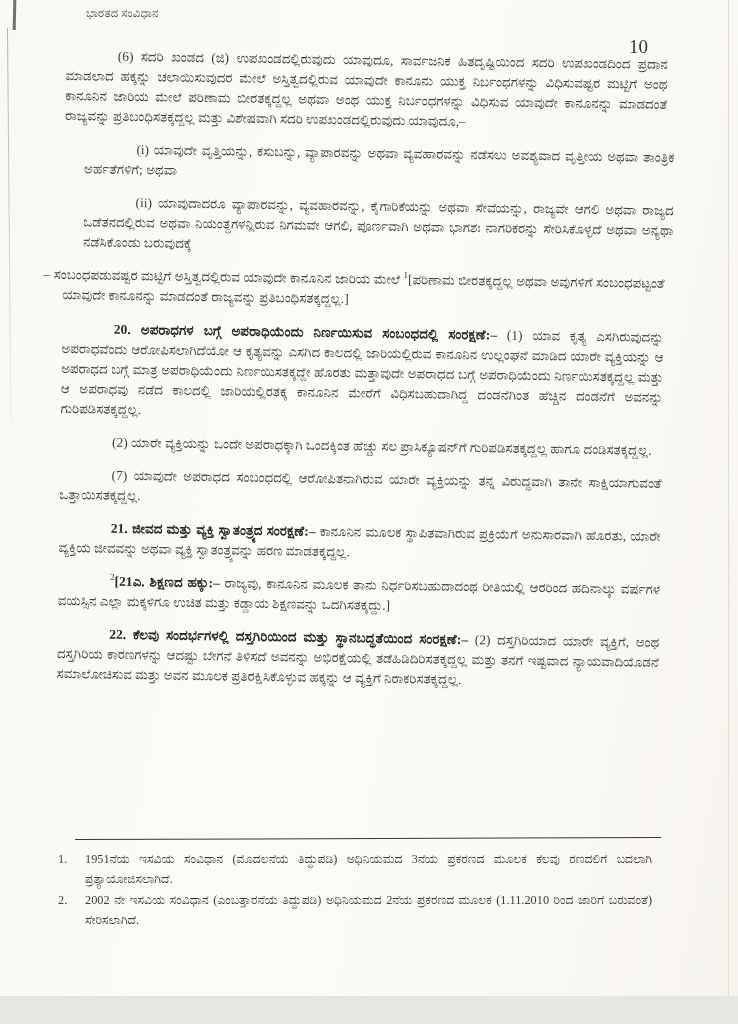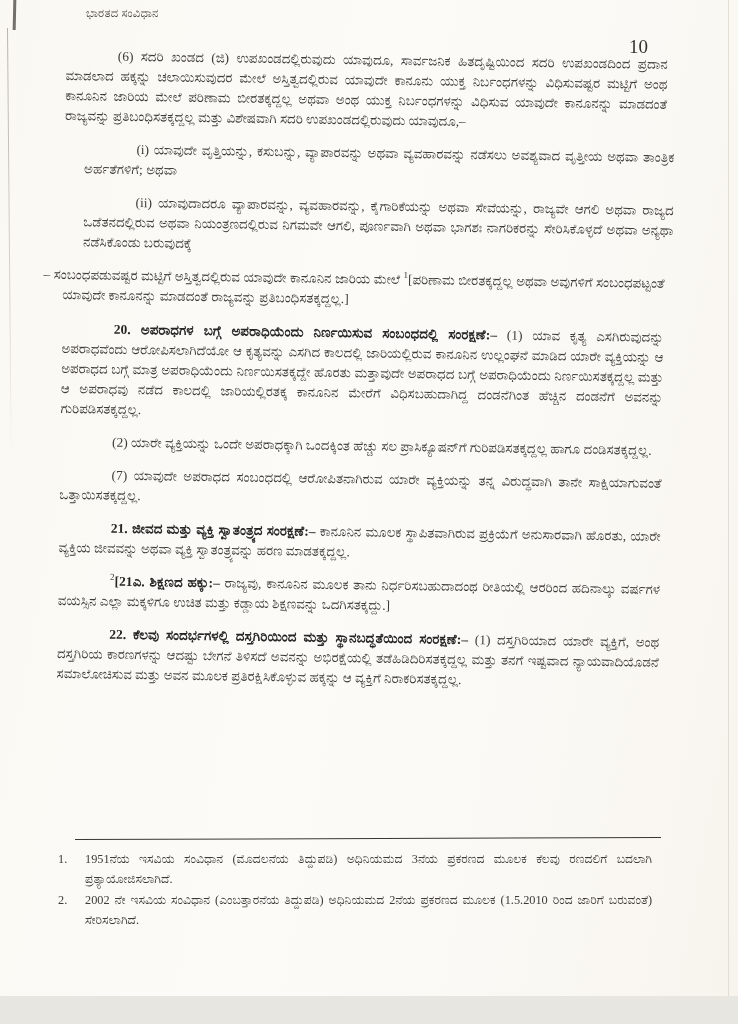--- a/index.html
+++ b/index.html
@@ -89,45 +89,45 @@
 
   <div class="running-head">ಭಾರತದ ಸಂವಿಧಾನ</div>
   <div class="page-number">10</div>
 
   <div class="main-text">
 
     <p><span>(6) ಸದರಿ ಖಂಡದ (ಜಿ) ಉಪಖಂಡದಲ್ಲಿರುವುದು ಯಾವುದೂ, ಸಾರ್ವಜನಿಕ ಹಿತದೃಷ್ಟಿಯಿಂದ ಸದರಿ ಉಪಖಂಡದಿಂದ ಪ್ರದಾನ ಮಾಡಲಾದ ಹಕ್ಕನ್ನು ಚಲಾಯಿಸುವುದರ ಮೇಲೆ ಅಸ್ತಿತ್ವದಲ್ಲಿರುವ ಯಾವುದೇ ಕಾನೂನು ಯುಕ್ತ ನಿರ್ಬಂಧಗಳನ್ನು ವಿಧಿಸುವಷ್ಟರ ಮಟ್ಟಿಗೆ ಅಂಥ ಕಾನೂನಿನ ಜಾರಿಯ ಮೇಲೆ ಪರಿಣಾಮ ಬೀರತಕ್ಕದ್ದಲ್ಲ ಅಥವಾ ಅಂಥ ಯುಕ್ತ ನಿರ್ಬಂಧಗಳನ್ನು ವಿಧಿಸುವ ಯಾವುದೇ ಕಾನೂನನ್ನು ಮಾಡದಂತೆ ರಾಜ್ಯವನ್ನು ಪ್ರತಿಬಂಧಿಸತಕ್ಕದ್ದಲ್ಲ ಮತ್ತು ವಿಶೇಷವಾಗಿ ಸದರಿ ಉಪಖಂಡದಲ್ಲಿರುವುದು ಯಾವುದೂ,–</span></p>
 
     <p class="sub-clause"><span>(i) ಯಾವುದೇ ವೃತ್ತಿಯನ್ನು, ಕಸುಬನ್ನು, ವ್ಯಾಪಾರವನ್ನು ಅಥವಾ ವ್ಯವಹಾರವನ್ನು ನಡೆಸಲು ಅವಶ್ಯವಾದ ವೃತ್ತೀಯ ಅಥವಾ ತಾಂತ್ರಿಕ ಅರ್ಹತೆಗಳಿಗೆ; ಅಥವಾ</span></p>
 
-    <p class="sub-clause"><span>(ii) ಯಾವುದಾದರೂ ವ್ಯಾಪಾರವನ್ನು, ವ್ಯವಹಾರವನ್ನು, ಕೈಗಾರಿಕೆಯನ್ನು ಅಥವಾ ಸೇವೆಯನ್ನು, ರಾಜ್ಯವೇ ಆಗಲಿ ಅಥವಾ ರಾಜ್ಯದ ಒಡೆತನದಲ್ಲಿರುವ ಅಥವಾ ನಿಯಂತ್ರಣದಲ್ಲಿರುವ ನಿಗಮವೇ ಆಗಲಿ, ಪೂರ್ಣವಾಗಿ ಅಥವಾ ಭಾಗಶಃ ನಾಗರಿಕರನ್ನು ಸೇರಿಸಿಕೊಳ್ಳದೆ ಅಥವಾ ಅನ್ಯಥಾ ನಡೆಸಿಕೊಂಡು ಬರುವುದಕ್ಕೆ</span></p>
+    <p class="sub-clause"><span>(ii) ಯಾವುದಾದರೂ ವ್ಯಾಪಾರವನ್ನು, ವ್ಯವಹಾರವನ್ನು, ಕೈಗಾರಿಕೆಯನ್ನು ಅಥವಾ ಸೇವೆಯನ್ನು, ರಾಜ್ಯವೇ ಆಗಲಿ ಅಥವಾ ರಾಜ್ಯದ ಒಡೆತನದಲ್ಲಿರುವ ಅಥವಾ ನಿಯಂತ್ಧಗಳನ್ಲಿರುವ ನಿಗಮವೇ ಆಗಲಿ, ಪೂರ್ಣವಾಗಿ ಅಥವಾ ಭಾಗಶಃ ನಾಗರಿಕರನ್ನು ಸೇರಿಸಿಕೊಳ್ಳದೆ ಅಥವಾ ಅನ್ಯಥಾ ನಡೆಸಿಕೊಂಡು ಬರುವುದಕ್ಕೆ</span></p>
 
     <p class="outdent"><span>– ಸಂಬಂಧಪಡುವಷ್ಟರ ಮಟ್ಟಿಗೆ ಅಸ್ತಿತ್ವದಲ್ಲಿರುವ ಯಾವುದೇ ಕಾನೂನಿನ ಜಾರಿಯ ಮೇಲೆ </span><sup class="fn-ref">1</sup><span>[ಪರಿಣಾಮ ಬೀರತಕ್ಕದ್ದಲ್ಲ ಅಥವಾ ಅವುಗಳಿಗೆ ಸಂಬಂಧಪಟ್ಟಂತೆ ಯಾವುದೇ ಕಾನೂನನ್ನು ಮಾಡದಂತೆ ರಾಜ್ಯವನ್ನು ಪ್ರತಿಬಂಧಿಸತಕ್ಕದ್ದಲ್ಲ.]</span></p>
 
     <p><b class="art-head">20. ಅಪರಾಧಗಳ ಬಗ್ಗೆ ಅಪರಾಧಿಯೆಂದು ನಿರ್ಣಯಿಸುವ ಸಂಬಂಧದಲ್ಲಿ ಸಂರಕ್ಷಣೆ:–</b><span> (1) ಯಾವ ಕೃತ್ಯ ಎಸಗಿರುವುದನ್ನು ಅಪರಾಧವೆಂದು ಆರೋಪಿಸಲಾಗಿದೆಯೋ ಆ ಕೃತ್ಯವನ್ನು ಎಸಗಿದ ಕಾಲದಲ್ಲಿ ಜಾರಿಯಲ್ಲಿರುವ ಕಾನೂನಿನ ಉಲ್ಲಂಘನೆ ಮಾಡಿದ ಯಾರೇ ವ್ಯಕ್ತಿಯನ್ನು ಆ ಅಪರಾಧದ ಬಗ್ಗೆ ಮಾತ್ರ ಅಪರಾಧಿಯೆಂದು ನಿರ್ಣಯಿಸತಕ್ಕದ್ದೇ ಹೊರತು ಮತ್ತಾವುದೇ ಅಪರಾಧದ ಬಗ್ಗೆ ಅಪರಾಧಿಯೆಂದು ನಿರ್ಣಯಿಸತಕ್ಕದ್ದಲ್ಲ ಮತ್ತು ಆ ಅಪರಾಧವು ನಡೆದ ಕಾಲದಲ್ಲಿ ಜಾರಿಯಲ್ಲಿರತಕ್ಕ ಕಾನೂನಿನ ಮೇರೆಗೆ ವಿಧಿಸಬಹುದಾಗಿದ್ದ ದಂಡನೆಗಿಂತ ಹೆಚ್ಚಿನ ದಂಡನೆಗೆ ಅವನನ್ನು ಗುರಿಪಡಿಸತಕ್ಕದ್ದಲ್ಲ.</span></p>
 
     <p><span>(2) ಯಾರೇ ವ್ಯಕ್ತಿಯನ್ನು ಒಂದೇ ಅಪರಾಧಕ್ಕಾಗಿ ಒಂದಕ್ಕಿಂತ ಹೆಚ್ಚು ಸಲ ಪ್ರಾಸಿಕ್ಯೂಷನ್‌ಗೆ ಗುರಿಪಡಿಸತಕ್ಕದ್ದಲ್ಲ ಹಾಗೂ ದಂಡಿಸತಕ್ಕದ್ದಲ್ಲ.</span></p>
 
     <p><span>(7) ಯಾವುದೇ ಅಪರಾಧದ ಸಂಬಂಧದಲ್ಲಿ ಆರೋಪಿತನಾಗಿರುವ ಯಾರೇ ವ್ಯಕ್ತಿಯನ್ನು ತನ್ನ ವಿರುದ್ಧವಾಗಿ ತಾನೇ ಸಾಕ್ಷಿಯಾಗುವಂತೆ ಒತ್ತಾಯಿಸತಕ್ಕದ್ದಲ್ಲ.</span></p>
 
     <p><b class="art-head">21. ಜೀವದ ಮತ್ತು ವ್ಯಕ್ತಿ ಸ್ವಾತಂತ್ರ್ಯದ ಸಂರಕ್ಷಣೆ:–</b><span> ಕಾನೂನಿನ ಮೂಲಕ ಸ್ಥಾಪಿತವಾಗಿರುವ ಪ್ರಕ್ರಿಯೆಗೆ ಅನುಸಾರವಾಗಿ ಹೊರತು, ಯಾರೇ ವ್ಯಕ್ತಿಯ ಜೀವವನ್ನು ಅಥವಾ ವ್ಯಕ್ತಿ ಸ್ವಾತಂತ್ರ್ಯವನ್ನು ಹರಣ ಮಾಡತಕ್ಕದ್ದಲ್ಲ.</span></p>
 
     <p><sup class="fn-ref">2</sup><b class="art-head">[21ಎ. ಶಿಕ್ಷಣದ ಹಕ್ಕು:–</b><span> ರಾಜ್ಯವು, ಕಾನೂನಿನ ಮೂಲಕ ತಾನು ನಿರ್ಧರಿಸಬಹುದಾದಂಥ ರೀತಿಯಲ್ಲಿ ಆರರಿಂದ ಹದಿನಾಲ್ಕು ವರ್ಷಗಳ ವಯಸ್ಸಿನ ಎಲ್ಲಾ ಮಕ್ಕಳಿಗೂ ಉಚಿತ ಮತ್ತು ಕಡ್ಡಾಯ ಶಿಕ್ಷಣವನ್ನು ಒದಗಿಸತಕ್ಕದ್ದು.]</span></p>
 
-    <p><b class="art-head">22. ಕೆಲವು ಸಂದರ್ಭಗಳಲ್ಲಿ ದಸ್ತಗಿರಿಯಿಂದ ಮತ್ತು ಸ್ಥಾನಬದ್ಧತೆಯಿಂದ ಸಂರಕ್ಷಣೆ:–</b><span> (1) ದಸ್ತಗಿರಿಯಾದ ಯಾರೇ ವ್ಯಕ್ತಿಗೆ, ಅಂಥ ದಸ್ತಗಿರಿಯ ಕಾರಣಗಳನ್ನು ಆದಷ್ಟು ಬೇಗನೆ ತಿಳಿಸದೆ ಅವನನ್ನು ಅಭಿರಕ್ಷೆಯಲ್ಲಿ ತಡೆಹಿಡಿದಿರಿಸತಕ್ಕದ್ದಲ್ಲ ಮತ್ತು ತನಗೆ ಇಷ್ಟವಾದ ನ್ಯಾಯವಾದಿಯೊಡನೆ ಸಮಾಲೋಚಿಸುವ ಮತ್ತು ಅವನ ಮೂಲಕ ಪ್ರತಿರಕ್ಷಿಸಿಕೊಳ್ಳುವ ಹಕ್ಕನ್ನು ಆ ವ್ಯಕ್ತಿಗೆ ನಿರಾಕರಿಸತಕ್ಕದ್ದಲ್ಲ.</span></p>
+    <p><b class="art-head">22. ಕೆಲವು ಸಂದರ್ಭಗಳಲ್ಲಿ ದಸ್ತಗಿರಿಯಿಂದ ಮತ್ತು ಸ್ಥಾನಬದ್ಧತೆಯಿಂದ ಸಂರಕ್ಷಣೆ:–</b><span> (2) ದಸ್ತಗಿರಿಯಾದ ಯಾರೇ ವ್ಯಕ್ತಿಗೆ, ಅಂಥ ದಸ್ತಗಿರಿಯ ಕಾರಣಗಳನ್ನು ಆದಷ್ಟು ಬೇಗನೆ ತಿಳಿಸದೆ ಅವನನ್ನು ಅಭಿರಕ್ಷೆಯಲ್ಲಿ ತಡೆಹಿಡಿದಿರಿಸತಕ್ಕದ್ದಲ್ಲ ಮತ್ತು ತನಗೆ ಇಷ್ಟವಾದ ನ್ಯಾಯವಾದಿಯೊಡನೆ ಸಮಾಲೋಚಿಸುವ ಮತ್ತು ಅವನ ಮೂಲಕ ಪ್ರತಿರಕ್ಷಿಸಿಕೊಳ್ಳುವ ಹಕ್ಕನ್ನು ಆ ವ್ಯಕ್ತಿಗೆ ನಿರಾಕರಿಸತಕ್ಕದ್ದಲ್ಲ.</span></p>
 
   </div>
 
   <div class="footer">
     <div class="fn-rule"></div>
 
     <div class="fn-row">
       <div class="fn-num">1.</div>
       <div class="fn-text">1951ನೆಯ ಇಸವಿಯ ಸಂವಿಧಾನ (ಮೊದಲನೆಯ ತಿದ್ದುಪಡಿ) ಅಧಿನಿಯಮದ 3ನೆಯ ಪ್ರಕರಣದ ಮೂಲಕ ಕೆಲವು ರಣದಲಿಗೆ ಬದಲಾಗಿ ಪ್ರತ್ಯಾಯೋಜಿಸಲಾಗಿದೆ.</div>
     </div>
 
     <div class="fn-row">
       <div class="fn-num">2.</div>
-      <div class="fn-text">2002 ನೇ ಇಸವಿಯ ಸಂವಿಧಾನ (ಎಂಬತ್ತಾರನೆಯ ತಿದ್ದುಪಡಿ) ಅಧಿನಿಯಮದ 2ನೆಯ ಪ್ರಕರಣದ ಮೂಲಕ (1.5.2010 ರಿಂದ ಜಾರಿಗೆ ಬರುವಂತೆ) ಸೇರಿಸಲಾಗಿದೆ.</div>
+      <div class="fn-text">2002 ನೇ ಇಸವಿಯ ಸಂವಿಧಾನ (ಎಂಬತ್ತಾರನೆಯ ತಿದ್ದುಪಡಿ) ಅಧಿನಿಯಮದ 2ನೆಯ ಪ್ರಕರಣದ ಮೂಲಕ (1.11.2010 ರಿಂದ ಜಾರಿಗೆ ಬರುವಂತೆ) ಸೇರಿಸಲಾಗಿದೆ.</div>
     </div>
   </div>
 
 </div>
 
 </body></html>

